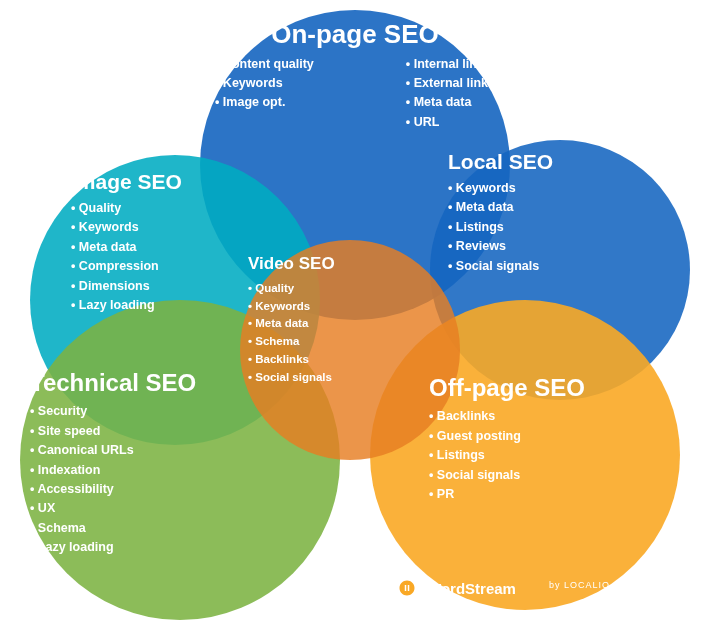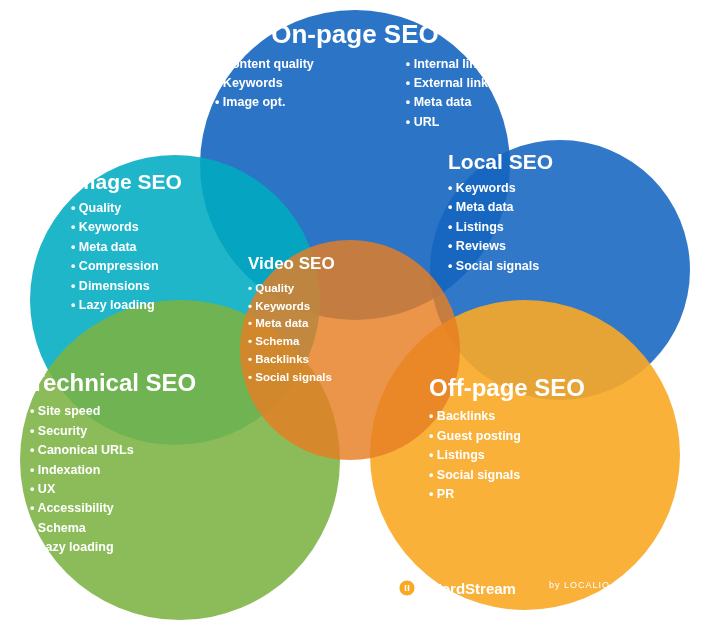--- a/index.html
+++ b/index.html
@@ -288,26 +288,26 @@
       <li>Meta data</li>
       <li>Listings</li>
       <li>Reviews</li>
       <li>Social signals</li>
     </ul>
   </div>
 
   <div class="label-block label-technical">
     <h2>Technical SEO</h2>
     <ul>
+      <li>Security</li>
       <li>Site speed</li>
-      <li>Security</li>
       <li>Canonical URLs</li>
       <li>Indexation</li>
+      <li>Accessibility</li>
       <li>UX</li>
-      <li>Accessibility</li>
       <li>Schema</li>
       <li>Lazy loading</li>
     </ul>
   </div>
 
   <div class="label-block label-offpage">
     <h2>Off-page SEO</h2>
     <ul>
       <li>Backlinks</li>
       <li>Guest posting</li>

